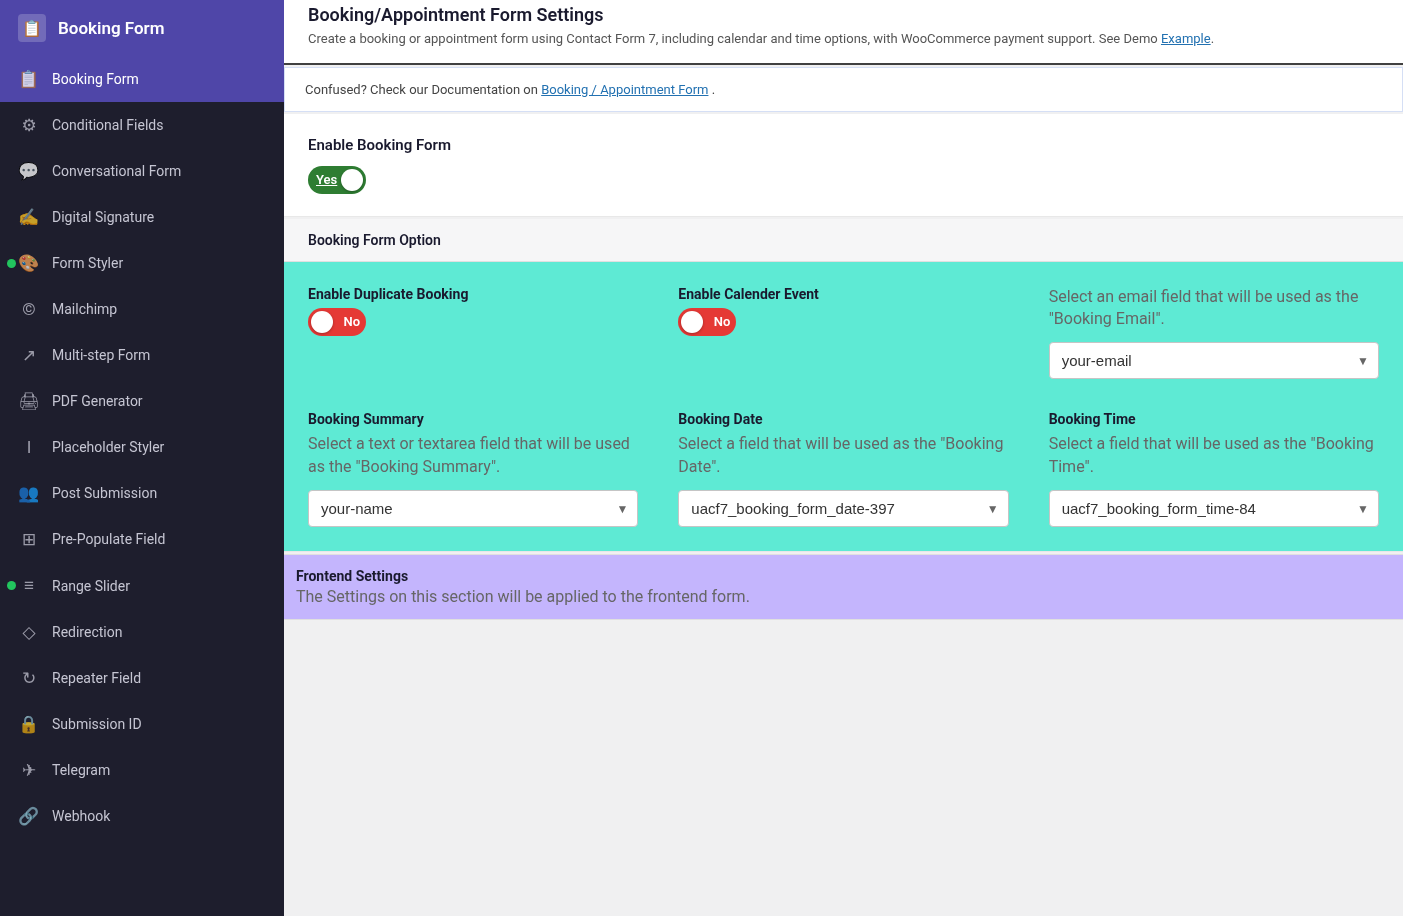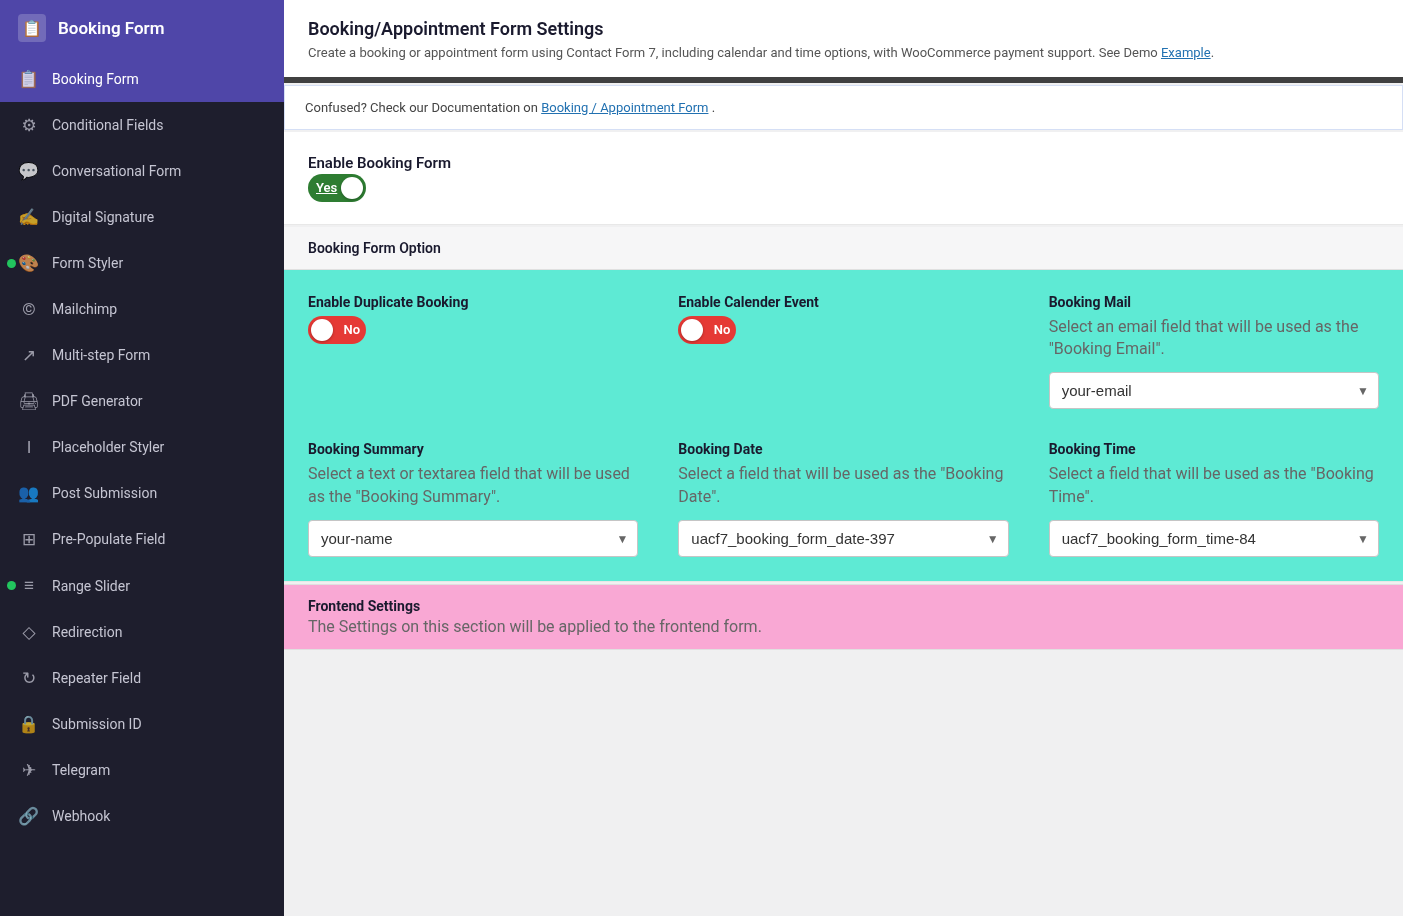--- a/index.html
+++ b/index.html
@@ -69,22 +69,22 @@
     .main {
       flex: 1;
       background: #f0f0f1;
       overflow-y: auto;
       display: flex;
       flex-direction: column;
     }
 
     .page-header {
       background: #fff;
-      padding: 18px 24px 14px;
-      border-bottom: 6px solid #404040;
+      padding: 4px 24px 14px;
+      border-bottom: 2px solid #404040;
     }
     .page-header-title {
       font-size: 18px;
       font-weight: 600;
       color: #1a1a2e;
       margin-bottom: 4px;
     }
     .page-header-desc {
       font-size: 13px;
       color: #555;
@@ -124,21 +124,21 @@
 
     .enable-block {
       background: #fff;
       padding: 22px 24px;
       border-bottom: 1px solid #e8e8e8;
     }
     .enable-block-label {
       font-size: 15px;
       font-weight: 600;
       color: #1a1a2e;
-      margin-bottom: 2px;
+      margin-bottom: 12px;
     }
 
     
     .toggle-wrap {
       display: flex;
       align-items: center;
       gap: 8px;
     }
     .toggle {
       position: relative;
@@ -220,22 +220,22 @@
       right: 10px;
       top: 50%;
       transform: translateY(-50%);
       pointer-events: none;
       color: #666;
       font-size: 12px;
     }
 
     
     .frontend-section {
-      background: #f9a8d4;
-      padding: 13px 24px;
+      background: #c4b5fd;
+      padding: 13px 12px;
       border-bottom: 1px solid #e0e0e0;
       border-top: 1px solid #e0e0e0;
     }
     .frontend-section-title {
       font-size: 14px;
       font-weight: 700;
       color: #1a1a2e;
       margin-bottom: 3px;
     }
     .frontend-section-desc {
@@ -392,21 +392,20 @@
         <div class="toggle">
           <div class="toggle-slider off">
             <span class="toggle-label-text">No</span>
             <div class="toggle-knob"></div>
           </div>
         </div>
       </div>
     </div>
 
     <div class="option-row">
-      <div class="option-title">Booking Mail</div>
       <div class="option-desc">Select an email field that will be used as the "Booking Email".</div>
       <div class="select-wrap">
         <select>
           <option>your-email</option>
           <option>your-name</option>
         </select>
         <span class="select-arrow">▼</span>
       </div>
     </div>
 

